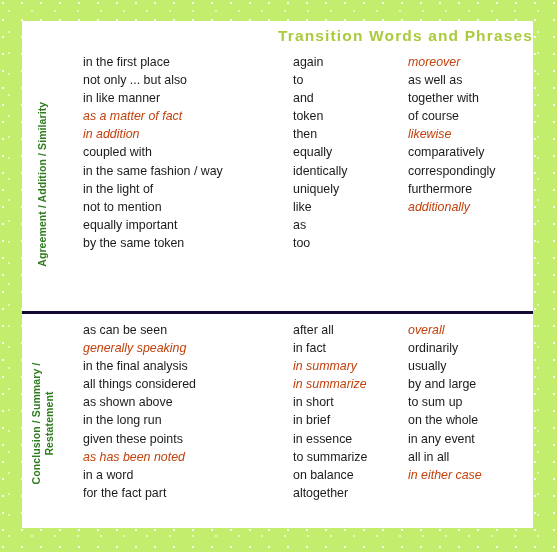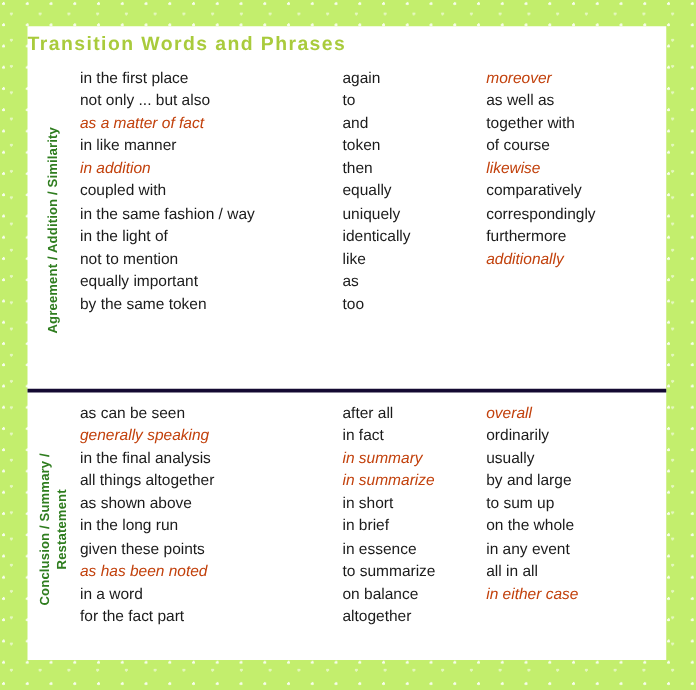--- a/index.html
+++ b/index.html
@@ -37,21 +37,21 @@
     background: #ffffff;
     box-sizing: border-box;
   }
 
   
   #title {
     position: absolute;
     left: 0;
     top: 6px;
     width: 100%;
-    text-align: left;
+    text-align: right;
     color: #a9cb3c;
     font-size: 15.5px;
     font-weight: bold;
     letter-spacing: 1.15px;
     white-space: nowrap;
   }
 
   
   .section {
     position: absolute;
@@ -88,21 +88,21 @@
     font-size: 10.5px;
     font-weight: bold;
     line-height: 12.5px;
     text-align: center;
     letter-spacing: .1px;
   }
 
   
   .columns {
     position: absolute;
-    left: 42px;
+    left: 61px;
     top: 0;
     right: 0;
     height: 100%;
   }
   .col {
     position: absolute;
     top: 0;
   }
   .col-1 { left: 0px;   width: 210px; }
   .col-2 { left: 210px; width: 110px; }
@@ -127,39 +127,39 @@
     <div class="divider"></div>
 
     <div class="section" id="section-agreement">
       <div class="vlabel">
         <div class="vtext"><span>Agreement / Addition / Similarity</span></div>
       </div>
       <div class="columns">
         <div class="col col-1">
             <div class="word">in the first place</div>
             <div class="word">not only ... but also</div>
+            <div class="word">in like manner</div>
             <div class="word hl">as a matter of fact</div>
-            <div class="word">in like manner</div>
             <div class="word hl">in addition</div>
             <div class="word">coupled with</div>
             <div class="word">in the same fashion / way</div>
             <div class="word">in the light of</div>
             <div class="word">not to mention</div>
             <div class="word">equally important</div>
             <div class="word">by the same token</div>
           </div>
         <div class="col col-2">
             <div class="word">again</div>
             <div class="word">to</div>
             <div class="word">and</div>
             <div class="word">token</div>
             <div class="word">then</div>
             <div class="word">equally</div>
+            <div class="word">identically</div>
             <div class="word">uniquely</div>
-            <div class="word">identically</div>
             <div class="word">like</div>
             <div class="word">as</div>
             <div class="word">too</div>
           </div>
         <div class="col col-3">
             <div class="word hl">moreover</div>
             <div class="word">as well as</div>
             <div class="word">together with</div>
             <div class="word">of course</div>
             <div class="word hl">likewise</div>
@@ -173,21 +173,21 @@
 
     <div class="section" id="section-conclusion">
       <div class="vlabel">
         <div class="vtext"><span>Conclusion / Summary /</span><br><span>Restatement</span></div>
       </div>
       <div class="columns">
         <div class="col col-1">
             <div class="word">as can be seen</div>
             <div class="word hl">generally speaking</div>
             <div class="word">in the final analysis</div>
-            <div class="word">all things altogether</div>
+            <div class="word">all things considered</div>
             <div class="word">as shown above</div>
             <div class="word">in the long run</div>
             <div class="word">given these points</div>
             <div class="word hl">as has been noted</div>
             <div class="word">in a word</div>
             <div class="word">for the fact part</div>
           </div>
         <div class="col col-2">
             <div class="word">after all</div>
             <div class="word">in fact</div>

